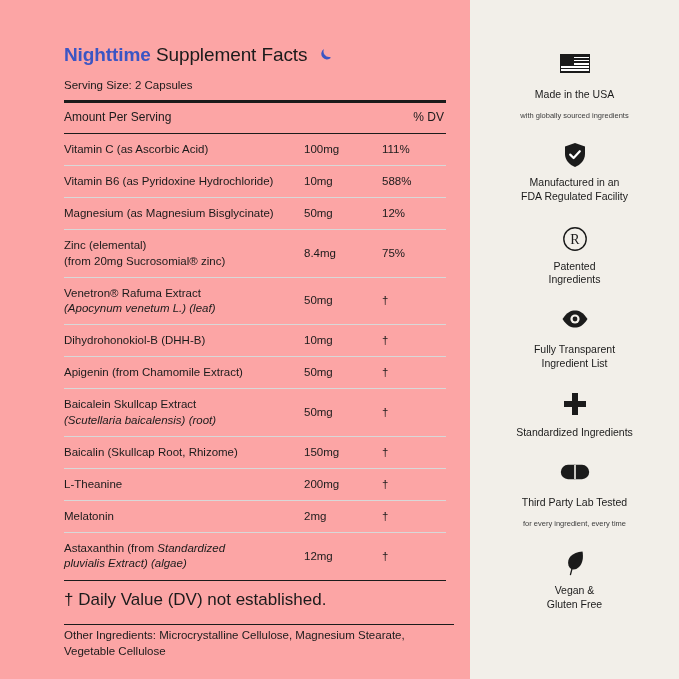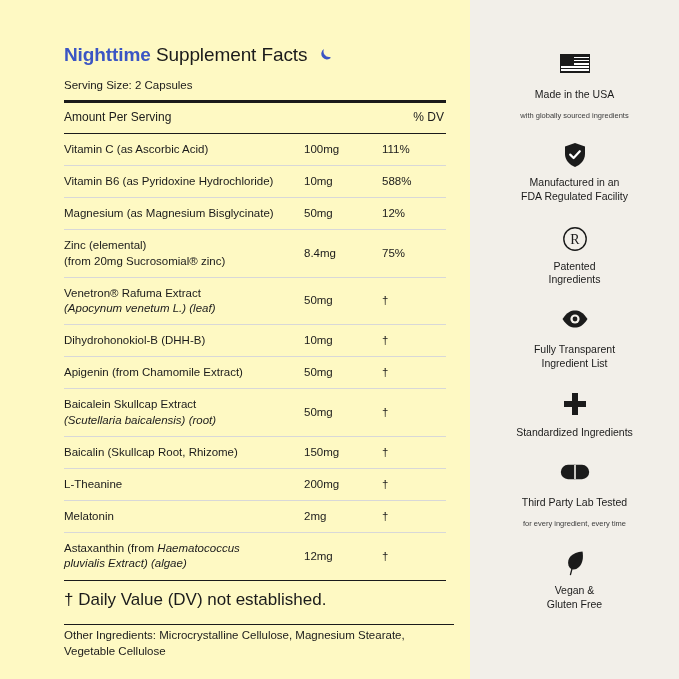--- a/index.html
+++ b/index.html
@@ -18,21 +18,21 @@
     width: 679px;
     height: 679px;
     display: flex;
     background: #ffffff;
   }
   
   .facts-panel {
     position: relative;
     width: 470px;
     height: 679px;
-    background: #fef9c3;
+    background: #fca5a5;
     box-sizing: border-box;
   }
   .highlight-band {
     position: absolute;
     left: 0;
     top: 242px;
     width: 679px;
     height: 90px;
     background: #c3cdf7;
     z-index: 0;
@@ -272,21 +272,21 @@
           </tr>
 
           <tr>
             <td class="col-name rule-thin">Melatonin</td>
             <td class="col-amt rule-thin">2mg</td>
             <td class="col-dv rule-thin">†</td>
           </tr>
 
           <tr>
             <td class="col-name rule-thin">
-              <span>Astaxanthin (from <span class="ital">Haematococcus</span></span><br>
+              <span>Astaxanthin (from <span class="ital">Standardized</span></span><br>
               <span class="ital">pluvialis Extract) (algae)</span>
             </td>
             <td class="col-amt rule-thin">12mg</td>
             <td class="col-dv rule-thin">†</td>
           </tr>
         </tbody>
       </table>
 
       <div class="footnote rule-med">†  Daily Value (DV) not established.</div>
 

